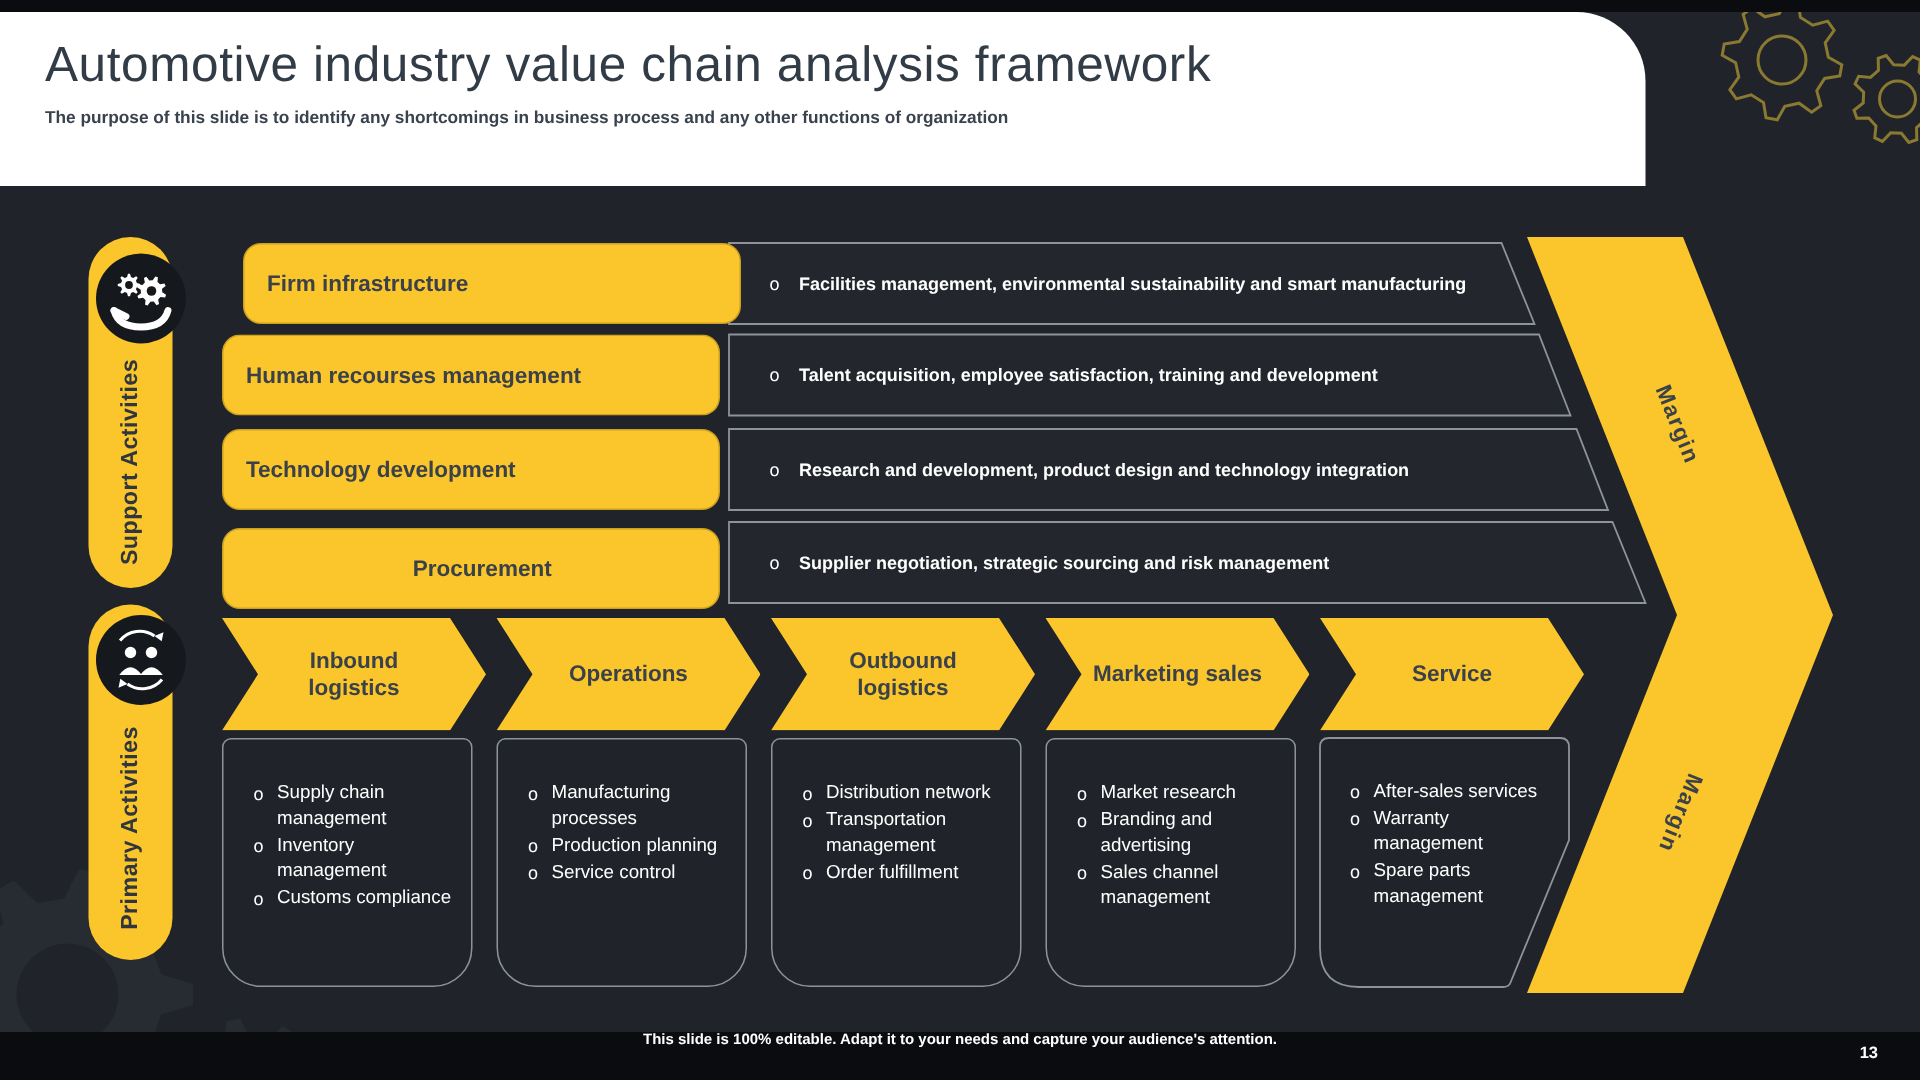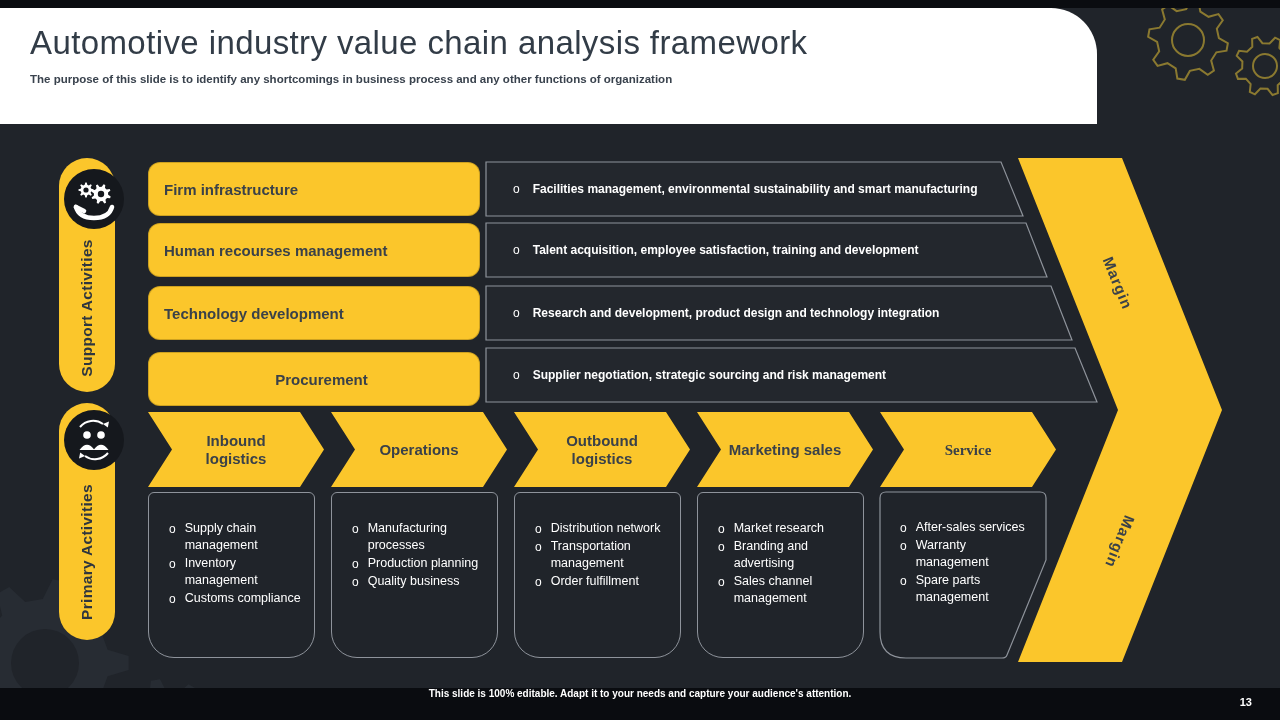--- a/index.html
+++ b/index.html
@@ -120,21 +120,21 @@
     </g>
     <g stroke="#fff" stroke-width="2" fill="none">
       <path d="M-14,-13 A 17 17 0 0 1 9,-16"></path>
       <path d="M14,13 A 17 17 0 0 1 -9,16"></path>
     </g>
     <path d="M9,-16 l6,-2.5 -1.2,6 Z" fill="#fff"></path>
     <path d="M-9,16 l-6,2.5 1.2,-6 Z" fill="#fff"></path>
   </svg>
   <div class="abs pill-label" style="left:87px;top:552px;">Primary Activities</div>
 
-  <div class="abs ybox" style="top:162px;">
+  <div class="abs ybox" style="top:162px;margin-left:14px;">
     <span>Firm infrastructure</span>
     </div>
   <div class="abs ybox" style="top:223px;">
     <span>Human recourses management</span>
     </div>
   <div class="abs ybox" style="top:286px;">
     <span>Technology development</span>
     </div>
   <div class="abs ybox" style="top:352px;justify-content:center;">
     <span>Procurement</span>
@@ -162,21 +162,21 @@
     </div>
   <div class="abs chev" style="left:331px;">
     <span>Operations</span>
     </div>
   <div class="abs chev" style="left:514px;">
     <span>Outbound logistics</span>
     </div>
   <div class="abs chev" style="left:697px;">
     <span>Marketing sales</span>
     </div>
-  <div class="abs chev" style="left:880px;font-family:Liberation Serif, serif;">
+  <div class="abs chev" style="left:880px;">
     <span>Service</span>
     </div>
 
   <div class="abs pbox" style="left:148px;">
     <div class="pitem">
         <span class="blt">o</span>
         <span class="txt">Supply chain management</span>
       </div>
     <div class="pitem">
         <span class="blt">o</span>
@@ -191,21 +191,21 @@
     <div class="pitem">
         <span class="blt">o</span>
         <span class="txt">Manufacturing processes</span>
       </div>
     <div class="pitem">
         <span class="blt">o</span>
         <span class="txt">Production planning</span>
       </div>
     <div class="pitem">
         <span class="blt">o</span>
-        <span class="txt">Quality business</span>
+        <span class="txt">Service control</span>
       </div>
   </div>
   <div class="abs pbox" style="left:514px;">
     <div class="pitem">
         <span class="blt">o</span>
         <span class="txt">Distribution network</span>
       </div>
     <div class="pitem">
         <span class="blt">o</span>
         <span class="txt">Transportation management</span>

